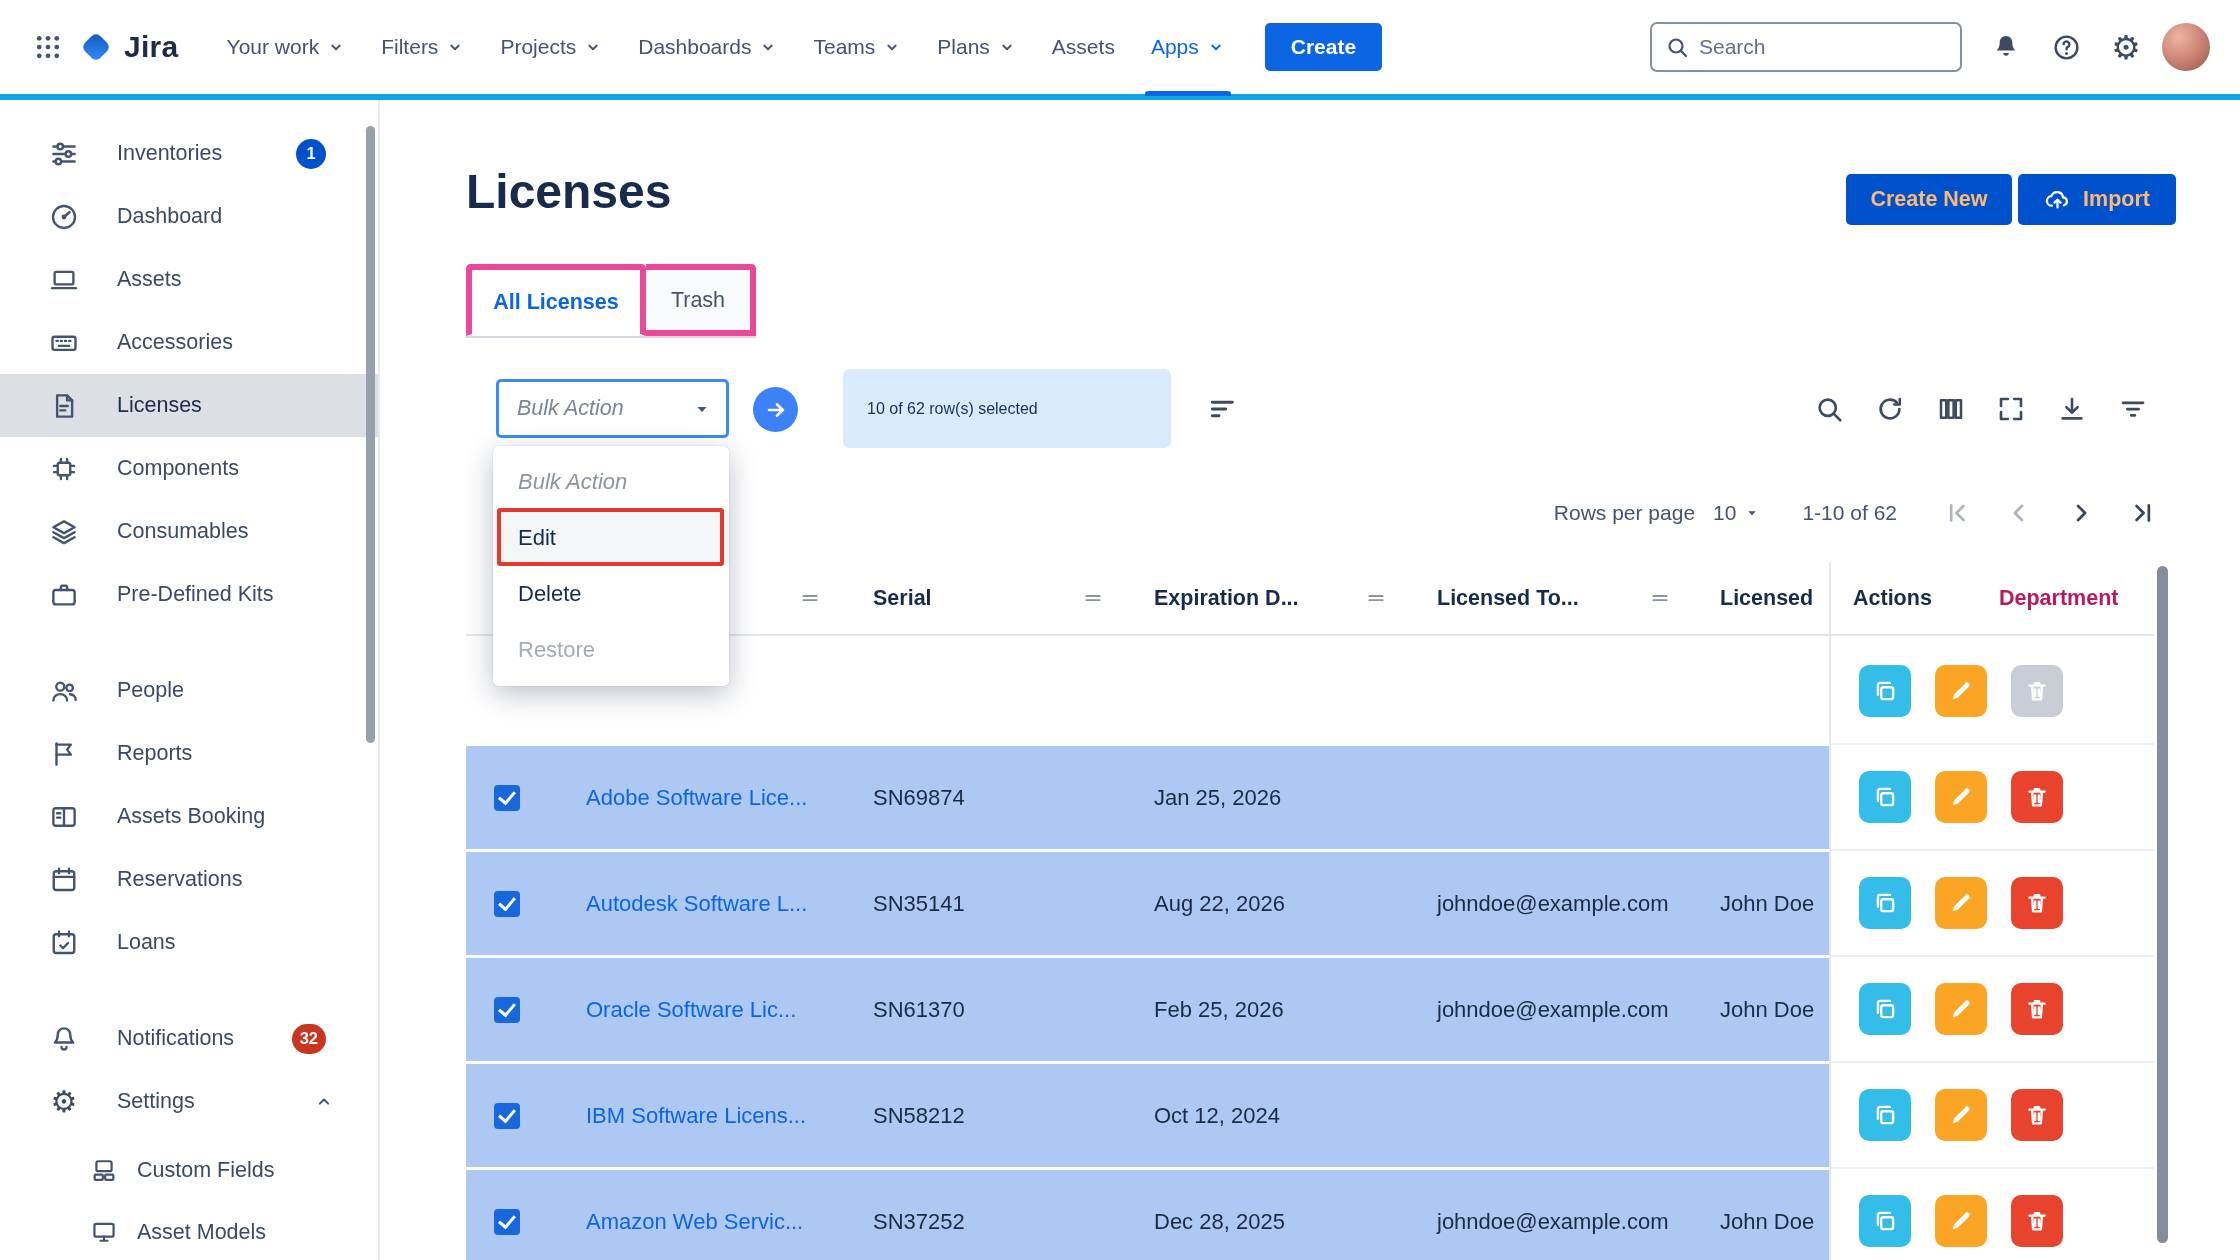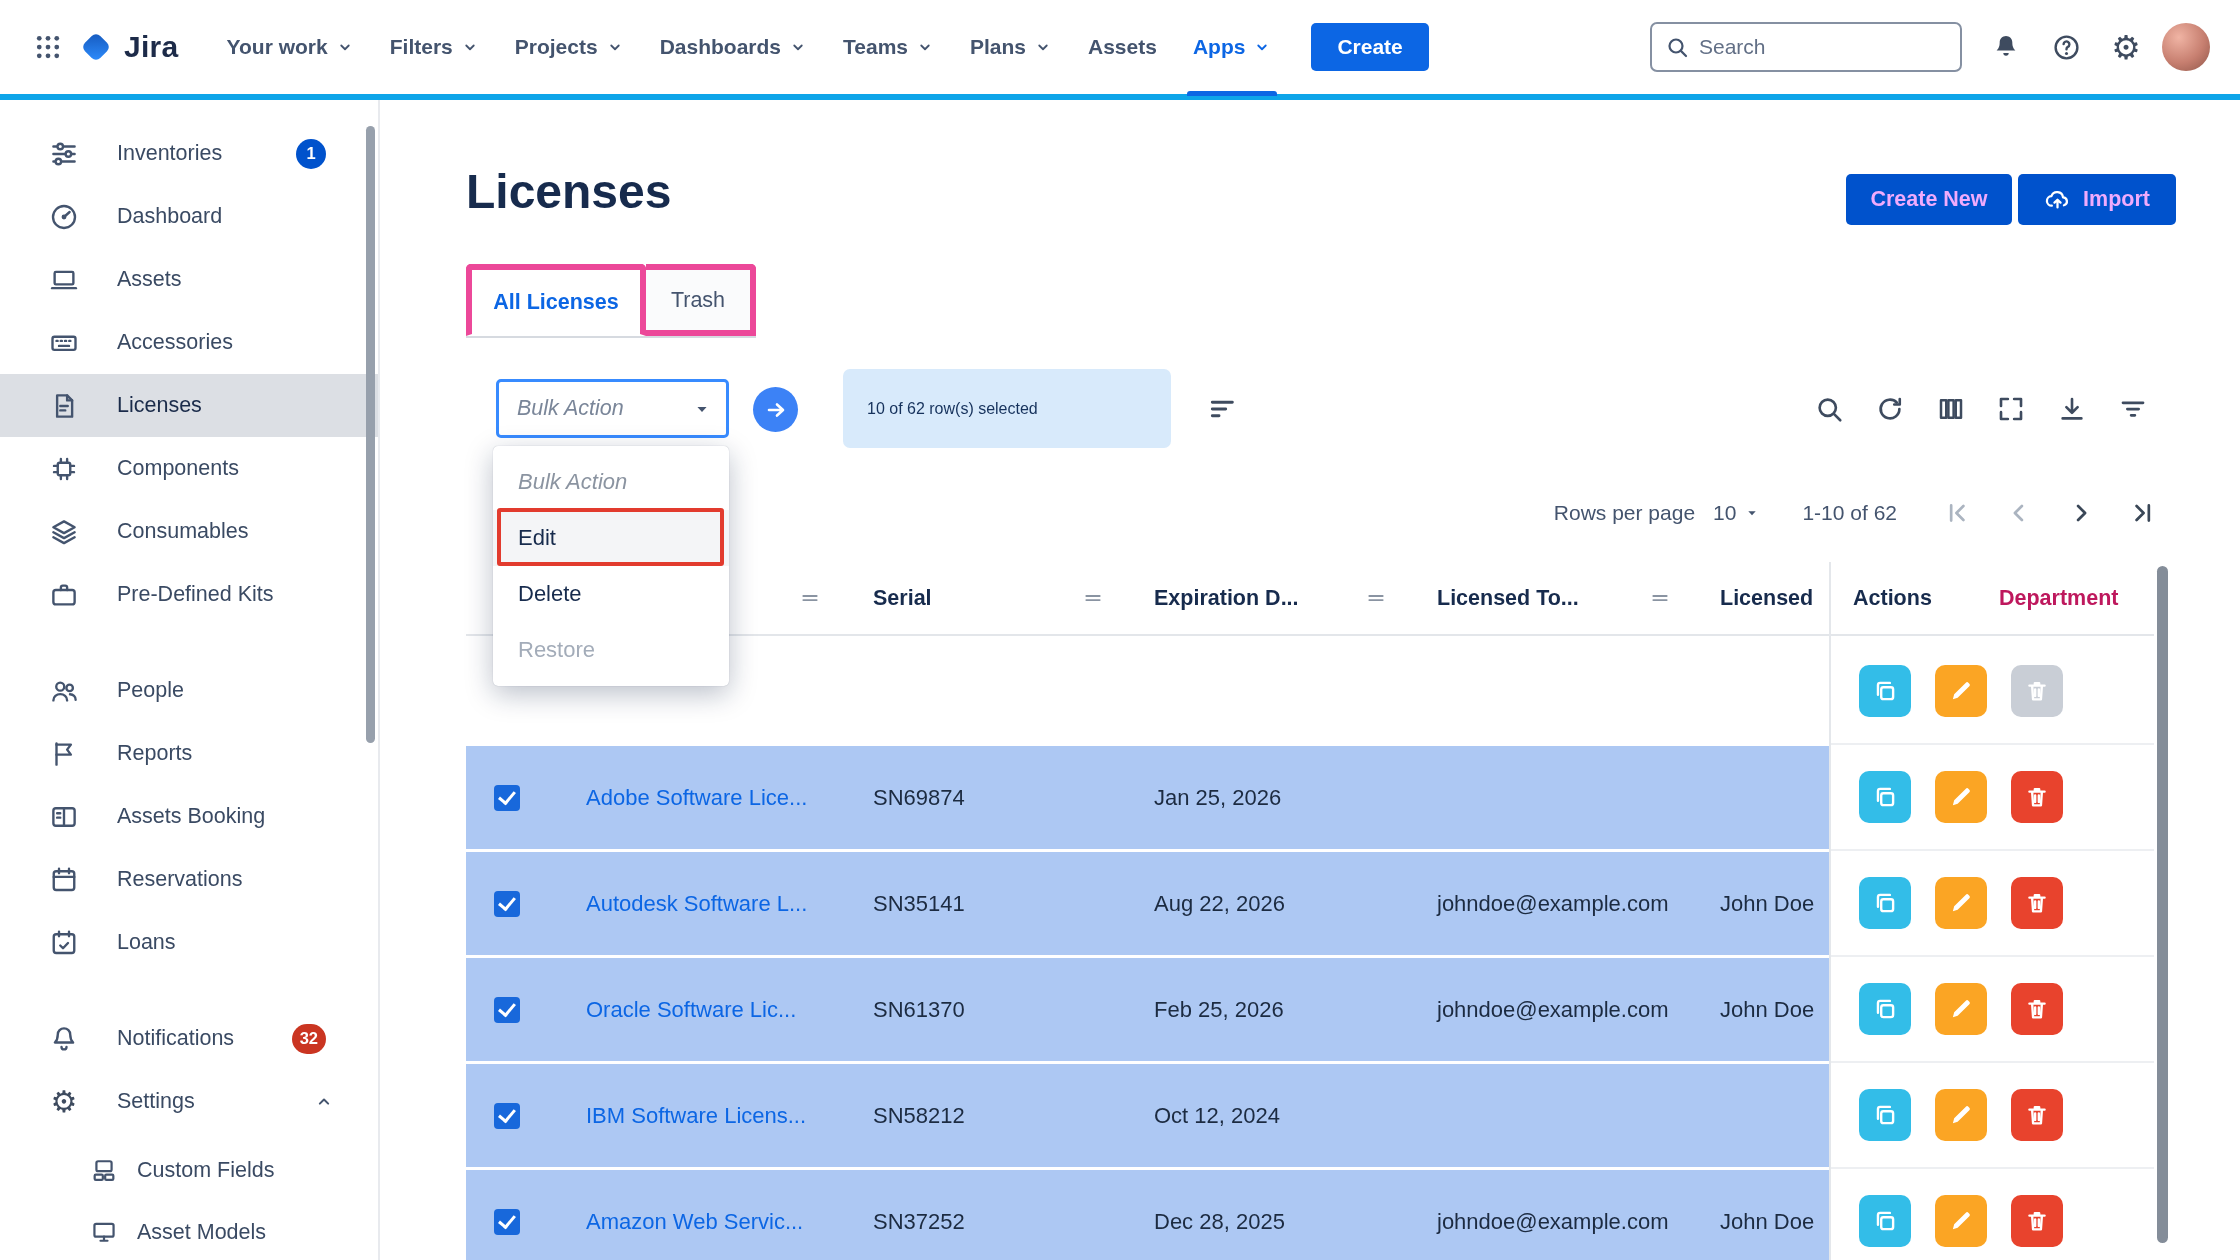--- a/index.html
+++ b/index.html
@@ -8,21 +8,21 @@
 button{font-family:inherit;border:none;background:none;cursor:pointer;color:inherit}
 svg{display:block}
 input{font-family:inherit}
 
 
 #topnav{position:absolute;top:0;left:0;width:2240px;height:100px;background:#fff;border-bottom:6px solid #0ea5e9;display:flex;align-items:center;padding:0 30px 0 24px;z-index:100}
 .tn-iconbtn{width:48px;height:48px;display:flex;align-items:center;justify-content:center;border-radius:6px}
 #logo{display:flex;align-items:center;gap:10px;margin:0 8px 0 6px}
 #logo .wordmark{font-size:30px;font-weight:600;color:#1D2B49;letter-spacing:.3px}
 #tn-menu{display:flex;align-items:center;height:100%;margin-left:22px}
-.tn-item{position:relative;height:100%;display:flex;align-items:center;gap:8px;padding:0 18px;font-size:21px;font-weight:700;color:#44546E}
+.tn-item{position:relative;height:100%;display:flex;align-items:center;gap:8px;padding:0 18px;font-size:21px;font-weight:400;color:#44546E}
 .tn-item.active{color:#0C66E4}
 .tn-item.active::after{content:"";position:absolute;left:12px;right:12px;bottom:-2px;height:5px;background:#0C66E4;border-radius:3px 3px 0 0}
 #create-btn{margin-left:22px;height:48px;padding:8px 26px;background:#0C66E4;color:#fff;font-size:21px;font-weight:600;border-radius:5px}
 #tn-right{margin-left:auto;display:flex;align-items:center;gap:12px}
 #search-box{width:312px;height:50px;border:2px solid #8590A2;border-radius:7px;display:flex;align-items:center;gap:10px;padding:0 13px;margin-right:8px;background:#fff}
 #search-box input{border:none;outline:none;font-size:21px;color:#44546E;width:100%;background:transparent}
 #search-box input::placeholder{color:#626F86}
 .gear-glyph{font-size:33px;color:#3E4B5F;line-height:1}
 #avatar{width:48px;height:48px;border-radius:50%;background:radial-gradient(circle at 35% 30%,#F0B4A4,#C77F70 55%,#8E5548);border:none}
 
@@ -35,21 +35,21 @@
 .badge{position:absolute;right:52px;top:50%;transform:translateY(-50%);min-width:30px;height:30px;border-radius:15px;display:flex;align-items:center;justify-content:center;font-size:16.5px;font-weight:700;color:#fff;padding:0 8px}
 .badge.blue{background:#0052CC}
 .badge.red{background:#CA3521}
 .sd-chev{position:absolute;right:44px;top:50%;transform:translateY(-50%);color:#44546E}
 .sd-sub{height:62px;display:flex;align-items:center;padding-left:89px;gap:18px;font-size:21.5px;font-weight:500;color:#3A4A63;cursor:pointer}
 #sd-scroll{position:absolute;top:26px;right:3px;width:9px;height:617px;background:#97A0AC;border-radius:5px}
 
 
 #main{position:absolute;left:380px;top:100px;right:0;bottom:0;background:#fff;overflow:hidden}
 #page-title{position:absolute;left:86px;top:64px;font-size:48px;font-weight:700;color:#172B4D}
-.hd-btn{position:absolute;top:74px;height:51px;background:#0052CC;color:#f0abfc;font-size:21.5px;font-weight:600;border-radius:5px;display:flex;align-items:center;justify-content:center;gap:12px}
+.hd-btn{position:absolute;top:74px;height:51px;background:#0052CC;color:#fdba74;font-size:21.5px;font-weight:600;border-radius:5px;display:flex;align-items:center;justify-content:center;gap:12px}
 #create-new-btn{left:1466px;width:166px}
 #import-btn{left:1638px;width:158px}
 
 #tabs{position:absolute;left:86px;top:164px;display:flex;border-bottom:2px solid #D6DAE0}
 .tab{height:72px;display:flex;align-items:center;justify-content:center;font-size:21.5px;border:6px solid #ec4899;cursor:pointer}
 .tab.active{width:180px;background:#fff;color:#0C66E4;font-weight:600;border-bottom:2px solid #fff;margin-bottom:-2px;border-radius:5px 5px 0 0}
 .tab.inactive{width:110px;background:#FAFBFC;color:#44546E;font-weight:500;border-left:none;border-radius:0 5px 0 0}
 
 #bulk-select{position:absolute;left:116px;top:279px;width:233px;height:59px;border:3px solid #388BFF;border-radius:5px;background:#fff;display:flex;align-items:center;padding:0 14px 0 18px;cursor:pointer}
 #bulk-select .val{font-size:21.5px;font-style:italic;color:#7A8699;flex:1}

